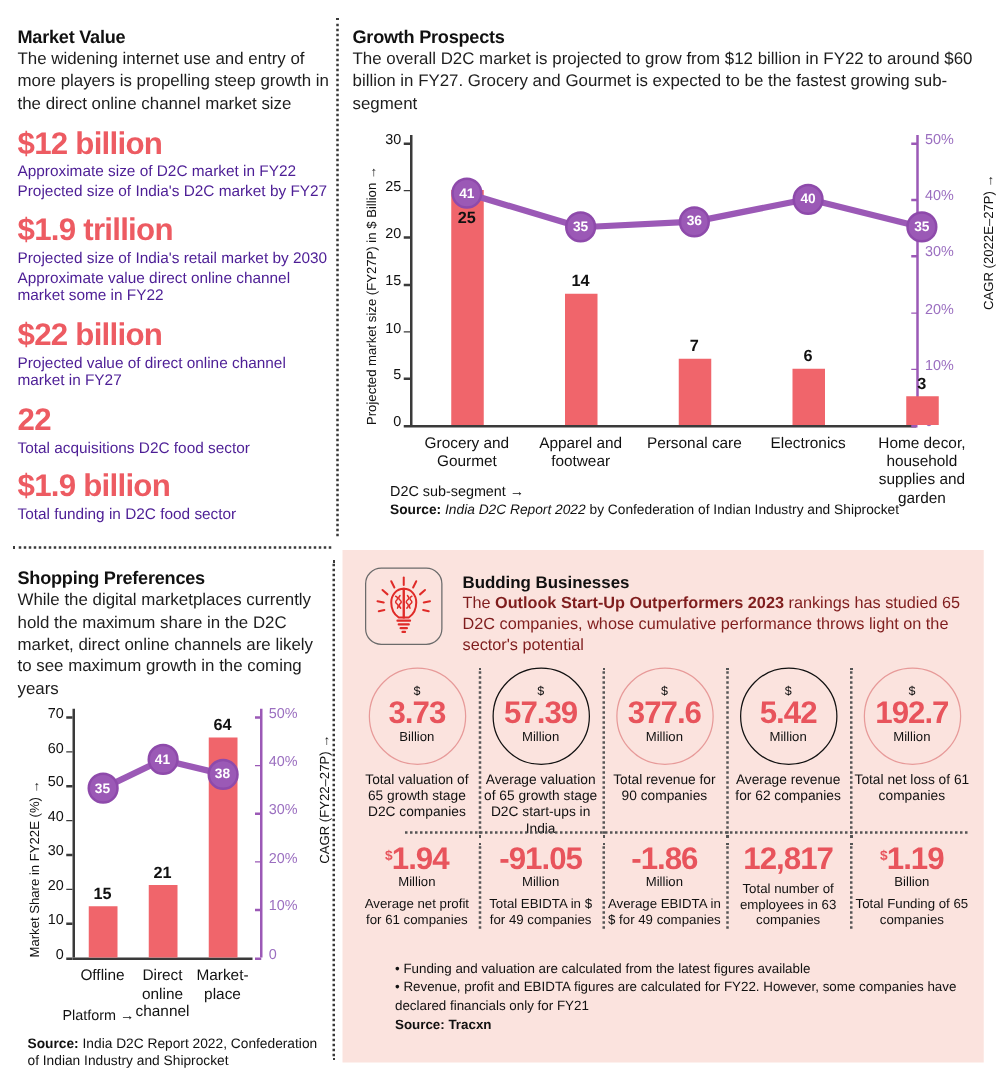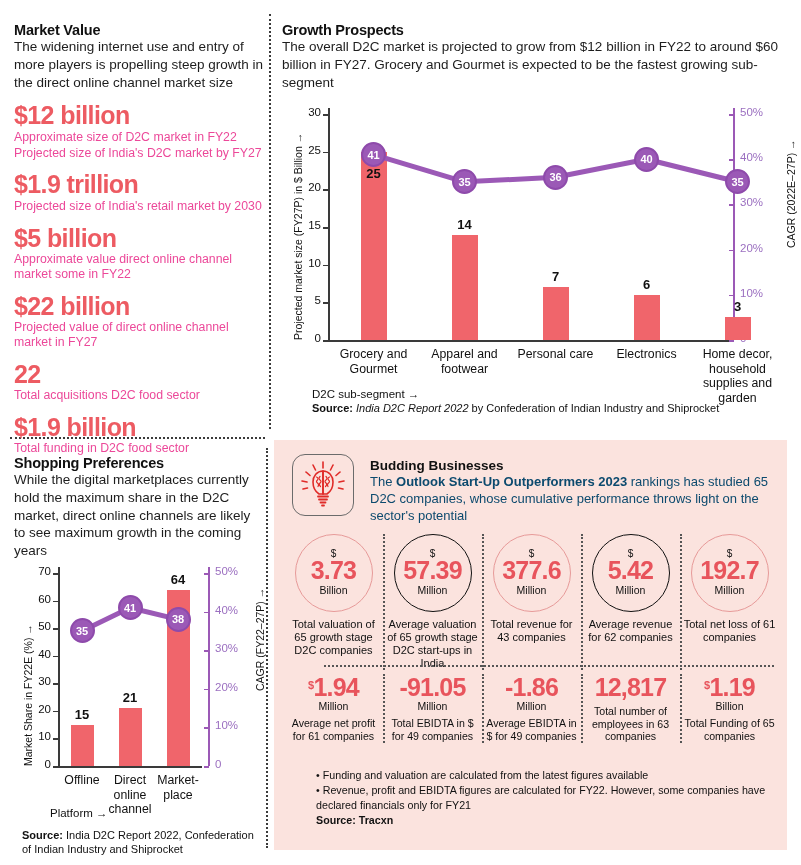--- a/index.html
+++ b/index.html
@@ -26,21 +26,21 @@
   .div-vert-top { position:absolute; left:269px; top:14px; width:0; height:415px;
       border-left:2px dotted #3a3a3a; }
   .div-horz-left { position:absolute; left:10px; top:437px; width:255px; height:0;
       border-top:2px dotted #3a3a3a; }
   .div-vert-bot { position:absolute; left:266px; top:448px; width:0; height:400px;
       border-left:2px dotted #3a3a3a; }
 
   
   .stat-big { color:#ED5B62; font-weight:bold; font-size:25px; line-height:1.06;
      letter-spacing:-0.6px; margin-top:11px; }
-  .stat-cap { font-size:12.3px; line-height:1.2; color:#ec4899; margin-top:1px; }
+  .stat-cap { font-size:12.3px; line-height:1.2; color:#4c1d95; margin-top:1px; }
 
   
   .chart { position:relative; }
   .axis-line { position:absolute; background:#3a3a3a; }
   .axis-line-purple { position:absolute; background:#9B59B6; }
   .tick { position:absolute; background:#3a3a3a; height:1.5px; width:5px; }
   .tick-p { position:absolute; background:#9B59B6; height:1.5px; width:5px; }
   .ytlab { position:absolute; font-size:11.5px; color:#111; text-align:right; }
   .ytlab-p { position:absolute; font-size:11.5px; color:#9B6FC0; text-align:left; }
   .bar { position:absolute; background:#F0656B; }
@@ -58,21 +58,21 @@
   .src b { font-weight:bold; }
   .src i { }
 
   
   .pink { position:absolute; left:274px; top:440px; width:513px; height:410px;
      background:#FBE3DE; }
   .bulb-box { position:absolute; left:18px; top:14px; width:62px; height:62px;
      border:1.4px solid #6b6b6b; border-radius:13px; background:#FBE3DE; }
   .bb-head { position:absolute; left:96px; top:18px; width:400px; }
   .bb-title { font-size:13.5px; font-weight:bold; color:#111; }
-  .bb-body { font-size:13px; line-height:1.3; color:#0c4a6e; margin-top:1px; }
+  .bb-body { font-size:13px; line-height:1.3; color:#7f1d1d; margin-top:1px; }
   .bb-body b { font-weight:bold; }
 
   .stat-grid { position:absolute; left:8px; top:92px; width:500px; }
   .srow { position:relative; display:flex; }
   .scell { flex:1; text-align:center; position:relative; padding:0 3px; }
   .sdivide { position:absolute; top:0; bottom:0; width:0; border-left:2px dotted #555; }
 
   .circ { width:78px; height:78px; border-radius:50%; margin:0 auto;
      display:flex; flex-direction:column; align-items:center; justify-content:center;
      background:transparent; }
@@ -113,21 +113,20 @@
       <div class="stat-cap">Approximate size of D2C market in FY22</div>
     </div>
     <div>
       <div class="stat-cap">Projected size of India's D2C market by FY27</div>
     </div>
     <div>
       <div class="stat-big">$1.9 trillion</div>
       <div class="stat-cap">Projected size of India's retail market by 2030</div>
     </div>
     <div>
-      <div class="stat-big">$5 billion</div>
       <div class="stat-cap">Approximate value direct online channel market some in FY22</div>
     </div>
     <div>
       <div class="stat-big">$22 billion</div>
       <div class="stat-cap">Projected value of direct online channel market in FY27</div>
     </div>
     <div>
       <div class="stat-big">22</div>
       <div class="stat-cap">Total acquisitions D2C food sector</div>
     </div>
@@ -322,21 +321,21 @@
           </div>
           <div class="c-desc">Average valuation of 65 growth stage D2C start-ups in India</div>
         </div>
         <div class="scell">
           <div class="sdivide" style="left:0;"></div>
           <div class="circ pink-b">
             <div class="c-dollar">$</div>
             <div class="c-val">377.6</div>
             <div class="c-unit">Million</div>
           </div>
-          <div class="c-desc">Total revenue for 43 companies</div>
+          <div class="c-desc">Total revenue for 90 companies</div>
         </div>
         <div class="scell">
           <div class="sdivide" style="left:0;"></div>
           <div class="circ black-b">
             <div class="c-dollar">$</div>
             <div class="c-val">5.42</div>
             <div class="c-unit">Million</div>
           </div>
           <div class="c-desc">Average revenue for 62 companies</div>
         </div>

